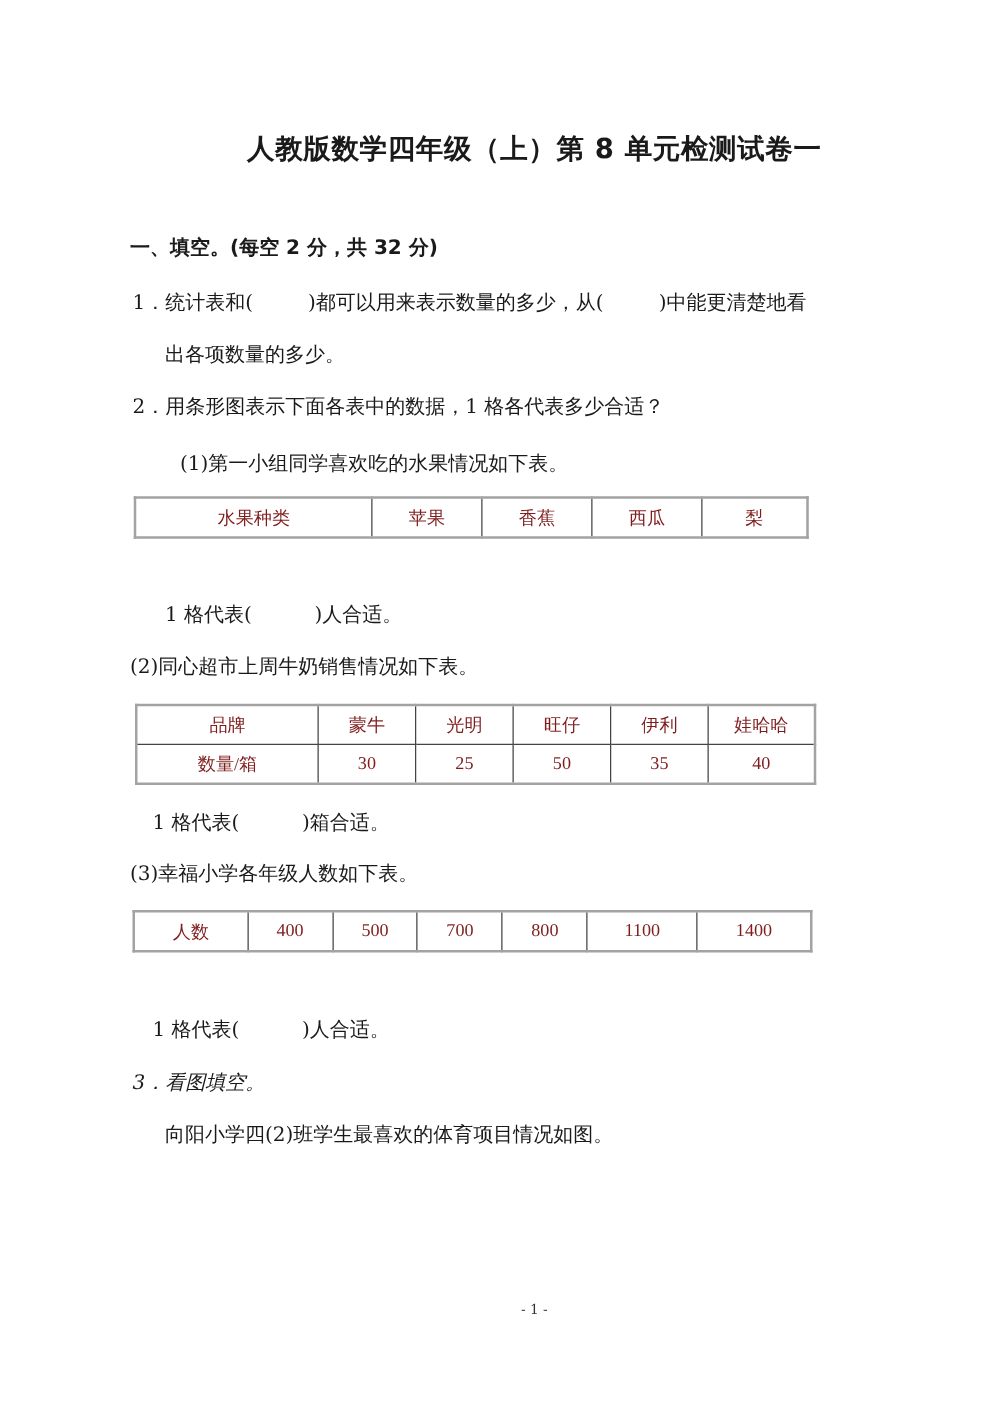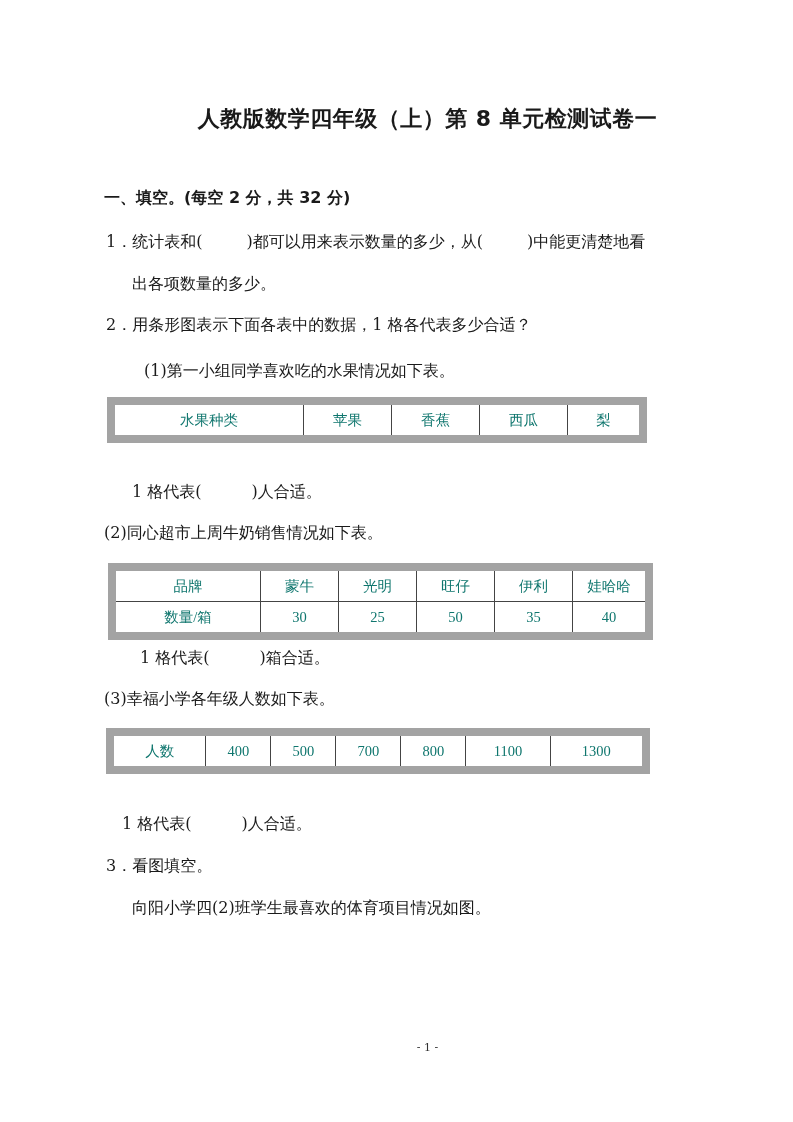--- a/index.html
+++ b/index.html
@@ -17,22 +17,22 @@
     .section {
       left: 73px; top: 188px;
       font-family: "DejaVu Sans", "Liberation Sans", sans-serif;
       font-size: 16px; font-weight: bold;
     }
     .line { font-size: 16px; line-height: 22px; }
     .blank { display: inline-block; width: 44px; }
     table.tbl {
       position: absolute; border-collapse: collapse;
       font-family: "Liberation Serif", "DejaVu Serif", serif;
-      font-size: 14.5px; color: #0f766e;
-      border: 8px solid #a3a3a3;
+      font-size: 14.5px; color: #7f1d1d;
+      border: 2px solid #a3a3a3;
     }
     table.tbl td {
       border: 1px solid #444; text-align: center; height: 30px; padding: 0;
     }
     .footer {
       left: 0; width: 793px; top: 1041px; text-align: center;
       font-size: 11px; color: #333;
     }
   </style>
 </head>
@@ -82,40 +82,40 @@
     <td>数量/箱</td>
     <td>30</td>
     <td>25</td>
     <td>50</td>
     <td>35</td>
     <td>40</td>
   </tr>
 </tbody>
   </table>
 
-<div class="abs line" style="left:91px; top:647px;margin-left:18px;">
+<div class="abs line" style="left:91px; top:647px;">
   <span>1 格代表(</span><span class="blank" style="width:50px;"></span><span>)箱合适。</span>
 </div>
 
 <div class="abs line" style="left:73px; top:688px;">(3)幸福小学各年级人数如下表。</div>
 
 <table class="tbl" style="left:106px; top:728px; width:544px;">
   <tbody>
   <tr>
     <td>人数</td>
     <td>400</td>
     <td>500</td>
     <td>700</td>
     <td>800</td>
     <td>1100</td>
-    <td>1300</td>
+    <td>1400</td>
   </tr>
 </tbody>
   </table>
 
 <div class="abs line" style="left:91px; top:813px;">
   <span>1 格代表(</span><span class="blank" style="width:50px;"></span><span>)人合适。</span>
 </div>
 
-<div class="abs line" style="left:75px; top:855px;">3．看图填空。</div>
+<div class="abs line" style="left:75px; top:855px;font-style:italic;">3．看图填空。</div>
 <div class="abs line" style="left:101px; top:897px;">向阳小学四(2)班学生最喜欢的体育项目情况如图。</div>
 
 <div class="abs footer">- 1 -</div>
 
 </body></html>

